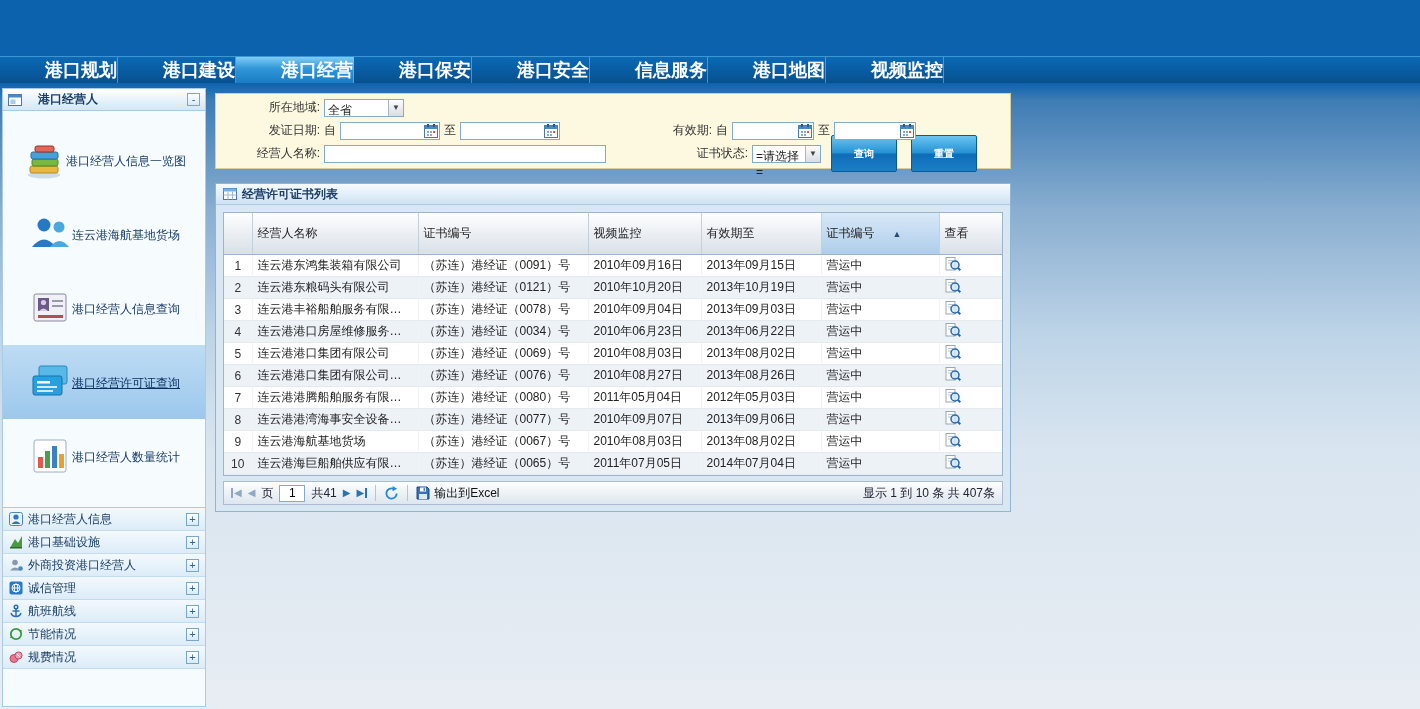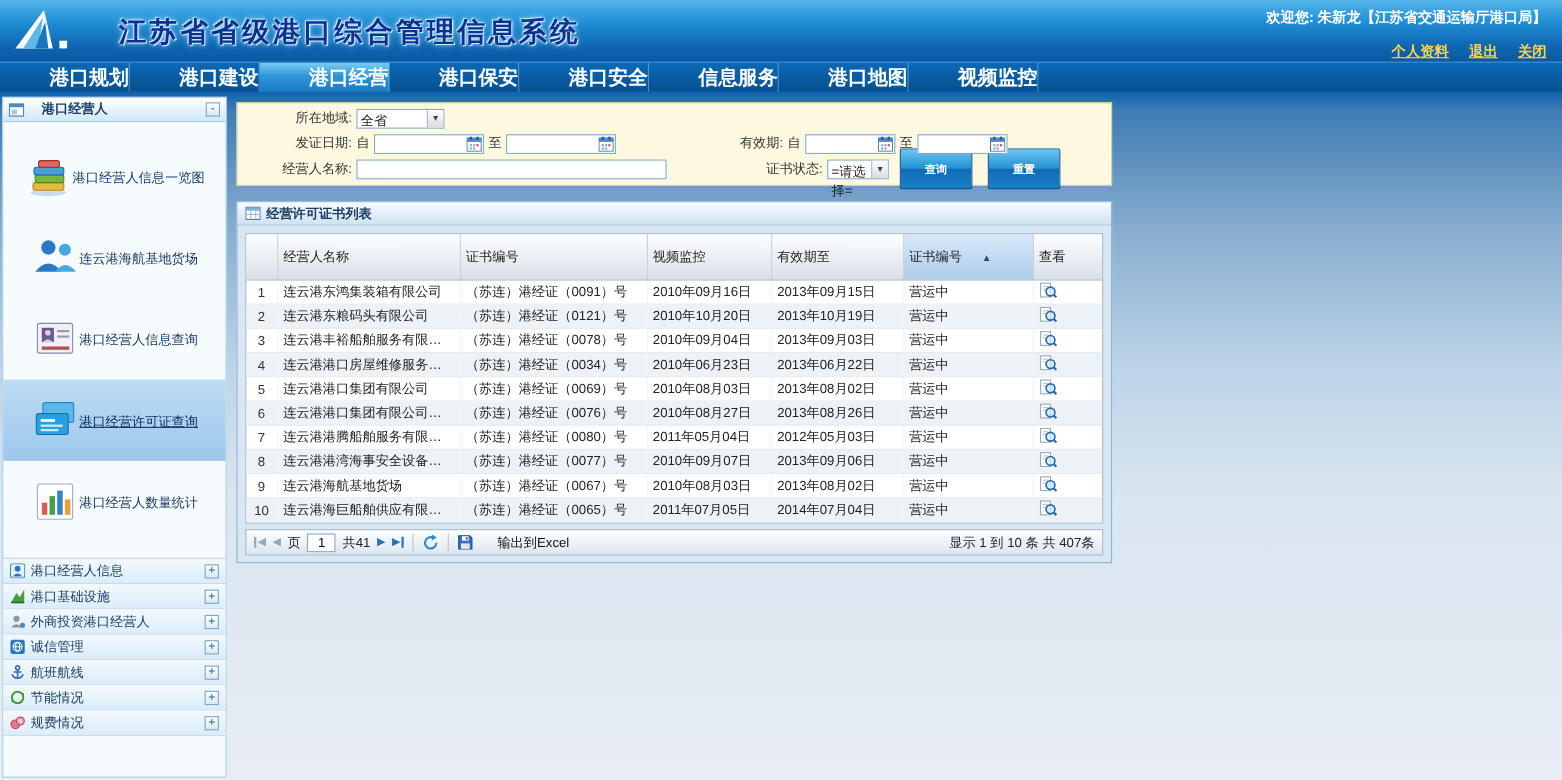--- a/index.html
+++ b/index.html
@@ -88,21 +88,21 @@
   .view-btn { display:inline-block; cursor:pointer; line-height:0; }
 
   .pager { margin:5px 7px 0; height:24px; border:1px solid #aabccd; background:linear-gradient(180deg,#fdfefe,#dde6ee);
            display:flex; align-items:center; padding:0 7px; gap:6px; font-size:12px; color:#223; }
   .pg-btn { font-size:10px; color:#2a72b4; cursor:pointer; line-height:1; }
   .pg-btn.dim { color:#8fa9c4; }
   .pg-first { border-left:2px solid currentColor; padding-left:1px; }
   .pg-last  { border-right:2px solid currentColor; padding-right:1px; }
   .page-input { width:26px; height:17px; border:1px solid #86aac8; text-align:center; font-size:12px; }
   .pg-sep { width:1px; height:16px; background:#b6c6d4; margin:0 2px; }
-  .export-btn { display:flex; align-items:center; gap:22px; cursor:pointer; color:#111; }
+  .export-btn { display:flex; align-items:center; gap:4px; cursor:pointer; color:#111; }
   .pager-summary { margin-left:auto; }
 </style>
 </head>
 <body>
 
 <svg width="0" height="0" style="position:absolute">
   <defs>
     <symbol id="sym-cal" viewBox="0 0 14 14">
       <rect x="0.5" y="1.5" width="13" height="12" fill="#ffffff" stroke="#4a78a8"></rect>
       <rect x="0.5" y="1.5" width="13" height="3.5" fill="#4a88c8"></rect>
@@ -136,37 +136,20 @@
       <rect x="0.5" y="1.5" width="13" height="3" fill="#78b0e0"></rect>
       <line x1="0.5" y1="8" x2="13.5" y2="8" stroke="#9ab8d4"></line>
       <line x1="5" y1="4.5" x2="5" y2="12.5" stroke="#9ab8d4"></line>
       <line x1="9.5" y1="4.5" x2="9.5" y2="12.5" stroke="#9ab8d4"></line>
     </symbol>
   </defs>
 </svg>
 
 <div class="page">
 
-  <div class="banner">
-    <span class="logo">
-      <svg width="86" height="44" viewBox="0 0 86 44">
-        <path d="M6 38 L32 3 L40 38 Z" fill="#ffffff"></path>
-        <path d="M13 38 L31 10 L27 38 Z" fill="#5fb8ea"></path>
-        <path d="M24 38 L33 14 L36 38 Z" fill="#1a74c0"></path>
-        <rect x="46" y="31" width="7" height="7" fill="#ffffff"></rect>
-      </svg>
-    </span>
-    <span class="app-title">江苏省省级港口综合管理信息系统</span>
-    <span class="welcome">欢迎您: 朱新龙【江苏省交通运输厅港口局】</span>
-    <span class="top-links">
-      <span class="top-link">个人资料</span>
-      <span class="top-link">退出</span>
-      <span class="top-link">关闭</span>
-    </span>
-  </div>
 
   <div class="nav">
     <div class="tab">港口规划</div>
     <div class="tab">港口建设</div>
     <div class="tab active">港口经营</div>
     <div class="tab">港口保安</div>
     <div class="tab">港口安全</div>
     <div class="tab">信息服务</div>
     <div class="tab">港口地图</div>
     <div class="tab">视频监控</div>
@@ -370,21 +353,21 @@
           <input class="txt" style="">
           <button class="cal-btn"><svg width="14" height="14">
                 <use href="#sym-cal"></use>
               </svg></button>
         </span>
       </div>
       <div class="form-row">
         <span class="lbl">经营人名称:</span>
         <input class="txt name-input" value="" style="">
         <span class="lbl3">证书状态:</span>
-        <span class="fake-select" style="width:56px">
+        <span class="fake-select" style="width:69px">
           <span class="sel-text">=请选择=</span>
           <span class="sel-arrow">▼</span>
         </span>
         <button class="btn btn-query">查询</button>
         <button class="btn btn-reset">重置</button>
       </div>
     </div>
 
     <div class="results-panel">
       <div class="panel-header">

